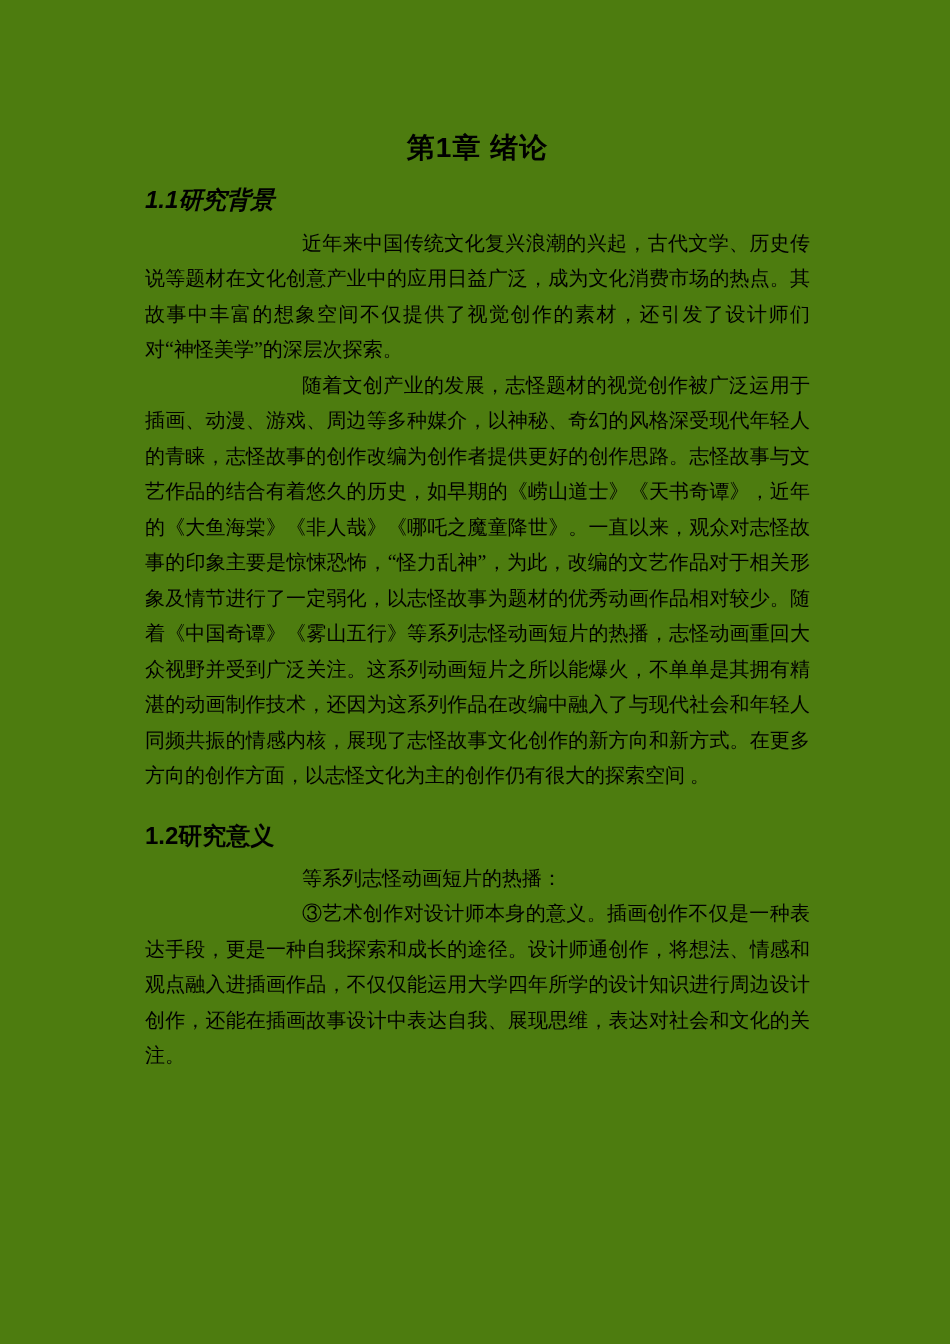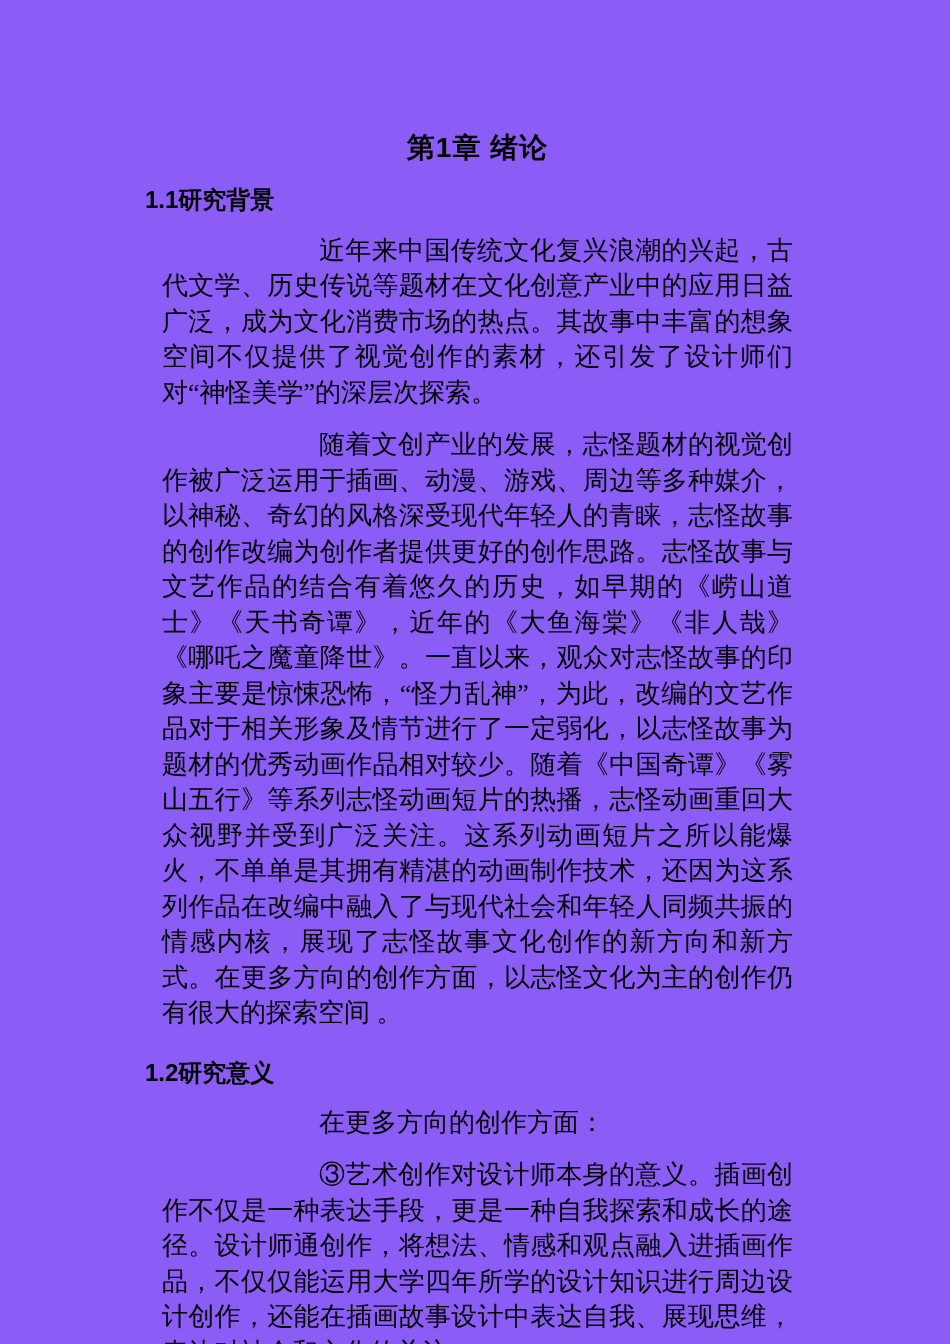--- a/index.html
+++ b/index.html
@@ -5,21 +5,21 @@
   html, body {
     margin: 0;
     padding: 0;
     background: #ffffff;
   }
   .page {
     position: relative;
     width: 950px;
     height: 1344px;
     box-sizing: border-box;
-    background: #8b5cf6;
+    background: #4d7c0f;
     padding: 130px 140px 40px 145px;
     font-family: "Liberation Serif", "DejaVu Serif", serif;
     color: #000000;
     overflow: hidden;
   }
   .chapter-title {
     margin: 0 0 18px 0;
     text-align: center;
     font-family: "Liberation Sans", "DejaVu Sans", sans-serif;
     font-size: 28px;
@@ -29,24 +29,25 @@
   }
   .section-heading {
     margin: 26px 0 10px 0;
     font-family: "Liberation Sans", "DejaVu Sans", sans-serif;
     font-size: 24px;
     font-weight: 700;
     line-height: 1.3;
   }
   .doc-section:first-of-type .section-heading {
     margin-top: 2px;
+    font-style: italic;
   }
   .para {
-    margin: 17px;
-    font-size: 26px;
+    margin: 0;
+    font-size: 20px;
     line-height: 35.5px;
     text-align: justify;
     word-break: break-all;
   }
   .indent-large {
     text-indent: 157px;
   }
   .indent-small {
     text-indent: 40px;
   }
@@ -59,17 +60,17 @@
   <h1 class="chapter-title">第1章 绪论</h1>
 
   <section class="doc-section">
     <h2 class="section-heading">1.1研究背景</h2>
     <p class="para indent-large">近年来中国传统文化复兴浪潮的兴起，古代文学、历史传说等题材在文化创意产业中的应用日益广泛，成为文化消费市场的热点。其故事中丰富的想象空间不仅提供了视觉创作的素材，还引发了设计师们对“神怪美学”的深层次探索。</p>
     <p class="para indent-large">随着文创产业的发展，志怪题材的视觉创作被广泛运用于插画、动漫、游戏、周边等多种媒介，以神秘、奇幻的风格深受现代年轻人的青睐，志怪故事的创作改编为创作者提供更好的创作思路。志怪故事与文艺作品的结合有着悠久的历史，如早期的《崂山道士》《天书奇谭》，近年的《大鱼海棠》《非人哉》《哪吒之魔童降世》。一直以来，观众对志怪故事的印象主要是惊悚恐怖，“怪力乱神”，为此，改编的文艺作品对于相关形象及情节进行了一定弱化，以志怪故事为题材的优秀动画作品相对较少。随着《中国奇谭》《雾山五行》等系列志怪动画短片的热播，志怪动画重回大众视野并受到广泛关注。这系列动画短片之所以能爆火，不单单是其拥有精湛的动画制作技术，还因为这系列作品在改编中融入了与现代社会和年轻人同频共振的情感内核，展现了志怪故事文化创作的新方向和新方式。在更多方向的创作方面，以志怪文化为主的创作仍有很大的探索空间 。</p>
   </section>
 
   <section class="doc-section">
     <h2 class="section-heading">1.2研究意义</h2>
-    <p class="para indent-large">在更多方向的创作方面：</p>
+    <p class="para indent-large">等系列志怪动画短片的热播：</p>
     <p class="para indent-large">③艺术创作对设计师本身的意义。插画创作不仅是一种表达手段，更是一种自我探索和成长的途径。设计师通创作，将想法、情感和观点融入进插画作品，不仅仅能运用大学四年所学的设计知识进行周边设计创作，还能在插画故事设计中表达自我、展现思维，表达对社会和文化的关注。</p>
   </section>
 
 </div>
 
 </body></html>

